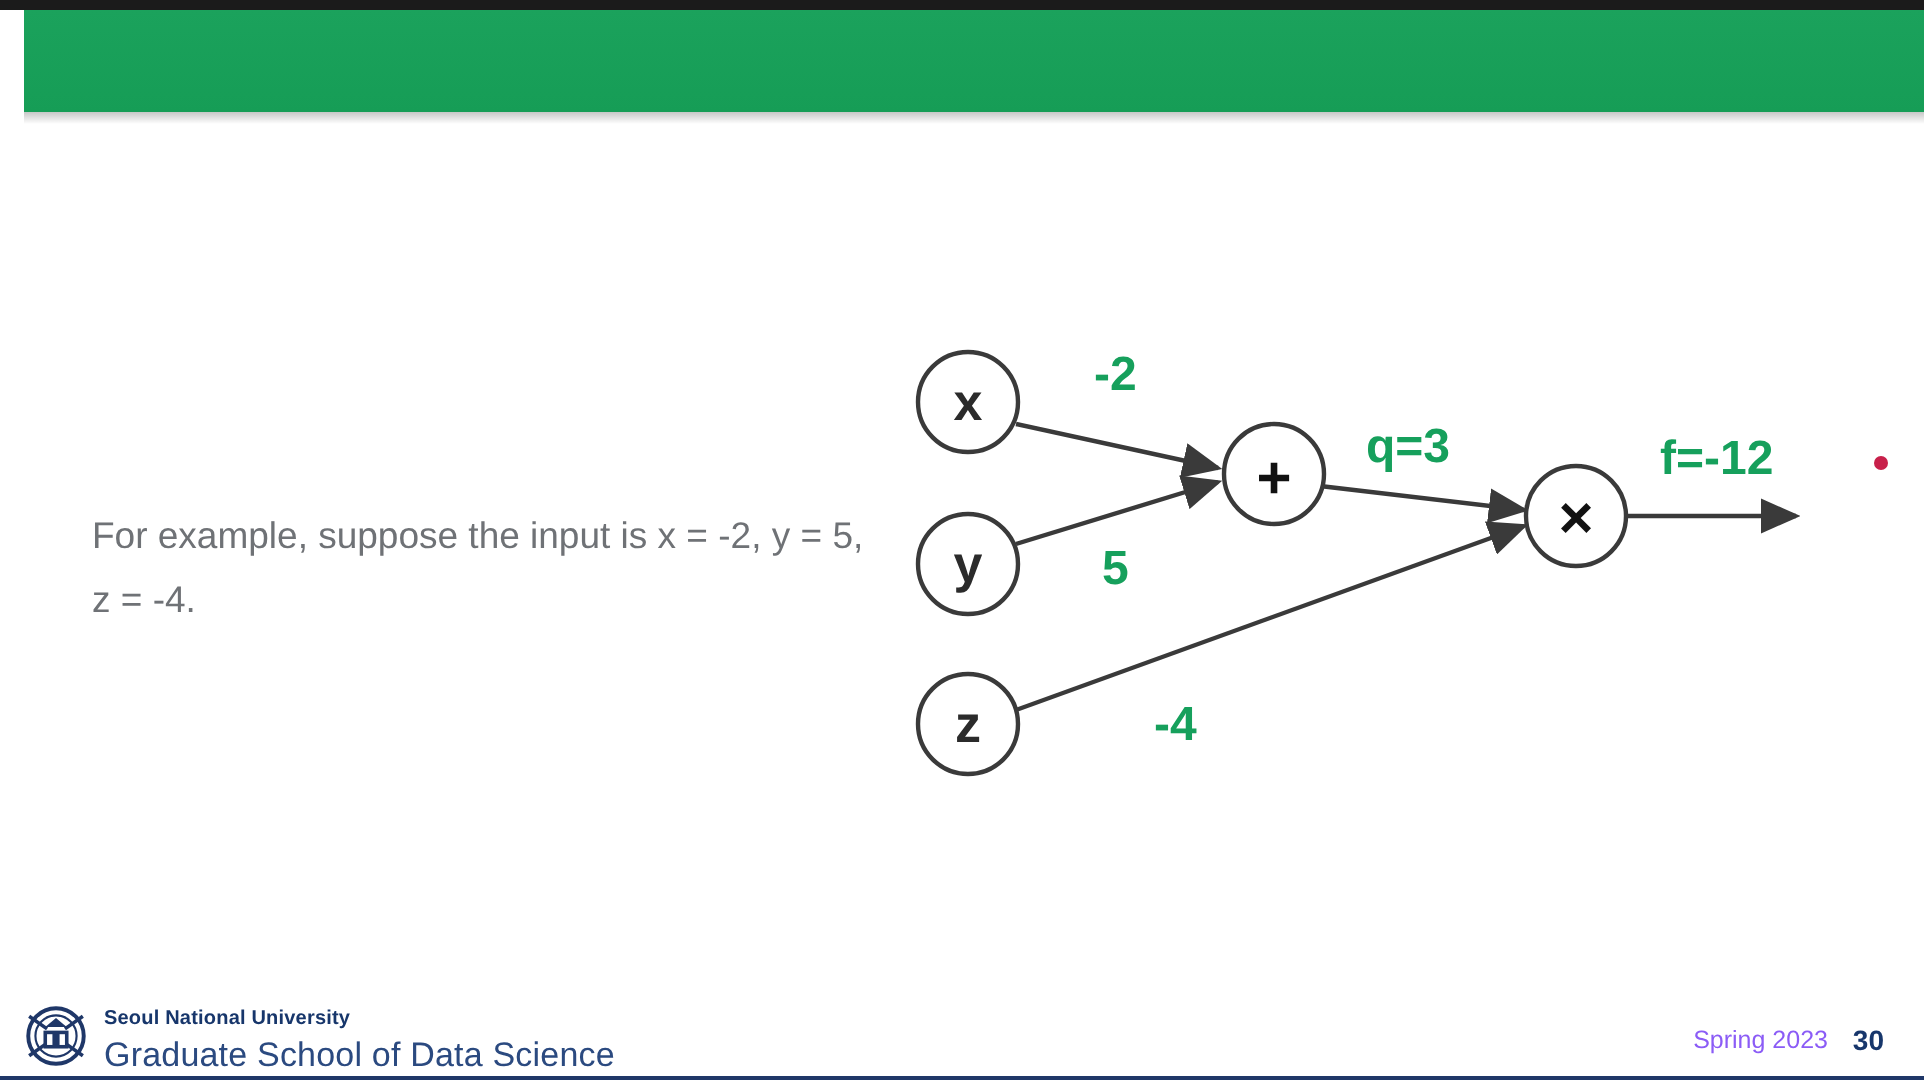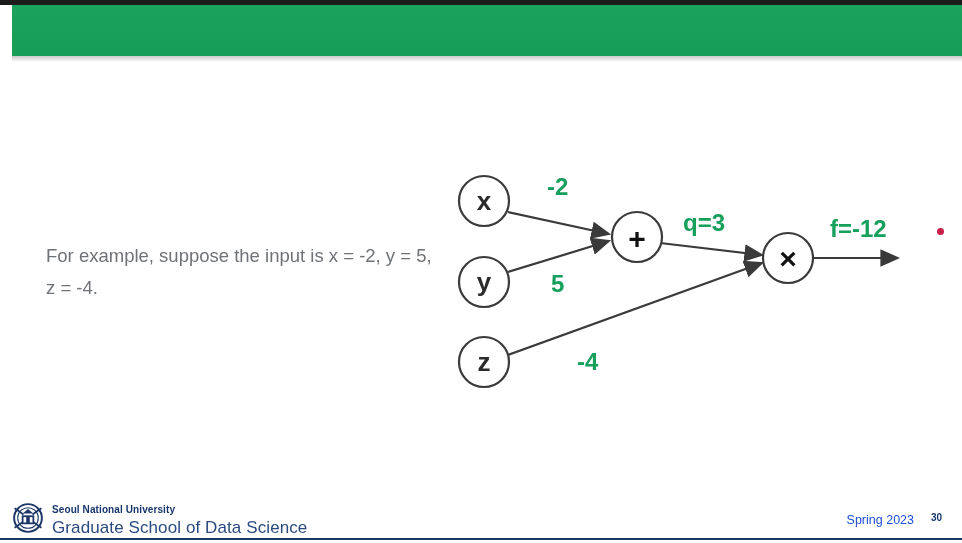--- a/index.html
+++ b/index.html
@@ -56,21 +56,21 @@
     left: 42px; top: 162px;
     font-family: "Liberation Serif", serif;
     font-style: italic;
     font-size: 34px;
     color: #8e8e8e;
     white-space: nowrap;
     letter-spacing: 0.5px;
   }
   .body-text {
     position: absolute;
-    left: 46px; top: 240px;
+    left: 46px; top: 252px;
     width: 390px;
     font-size: 18.5px;
     line-height: 32px;
     color: #6f7276;
   }
   .forward-pass {
     position: absolute;
     left: 48px; top: 346px;
     font-size: 19px;
     font-weight: bold;
@@ -148,27 +148,27 @@
     font-size: 17px;
     font-weight: 400;
     color: #2b4a80;
     letter-spacing: 0.1px;
     white-space: nowrap;
   }
   .footer-term {
     position: absolute;
     right: 48px; top: 513px;
     font-size: 12.5px;
-    color: #1d4ed8;
+    color: #8b5cf6;
     white-space: nowrap;
   }
   .footer-page {
     position: absolute;
     right: 20px; top: 512px;
-    font-size: 10px;
+    font-size: 14px;
     font-weight: bold;
     color: #17366b;
     white-space: nowrap;
     text-align: center;
   }
 </style>
 </head>
 <body>
 
 <div id="slide">

